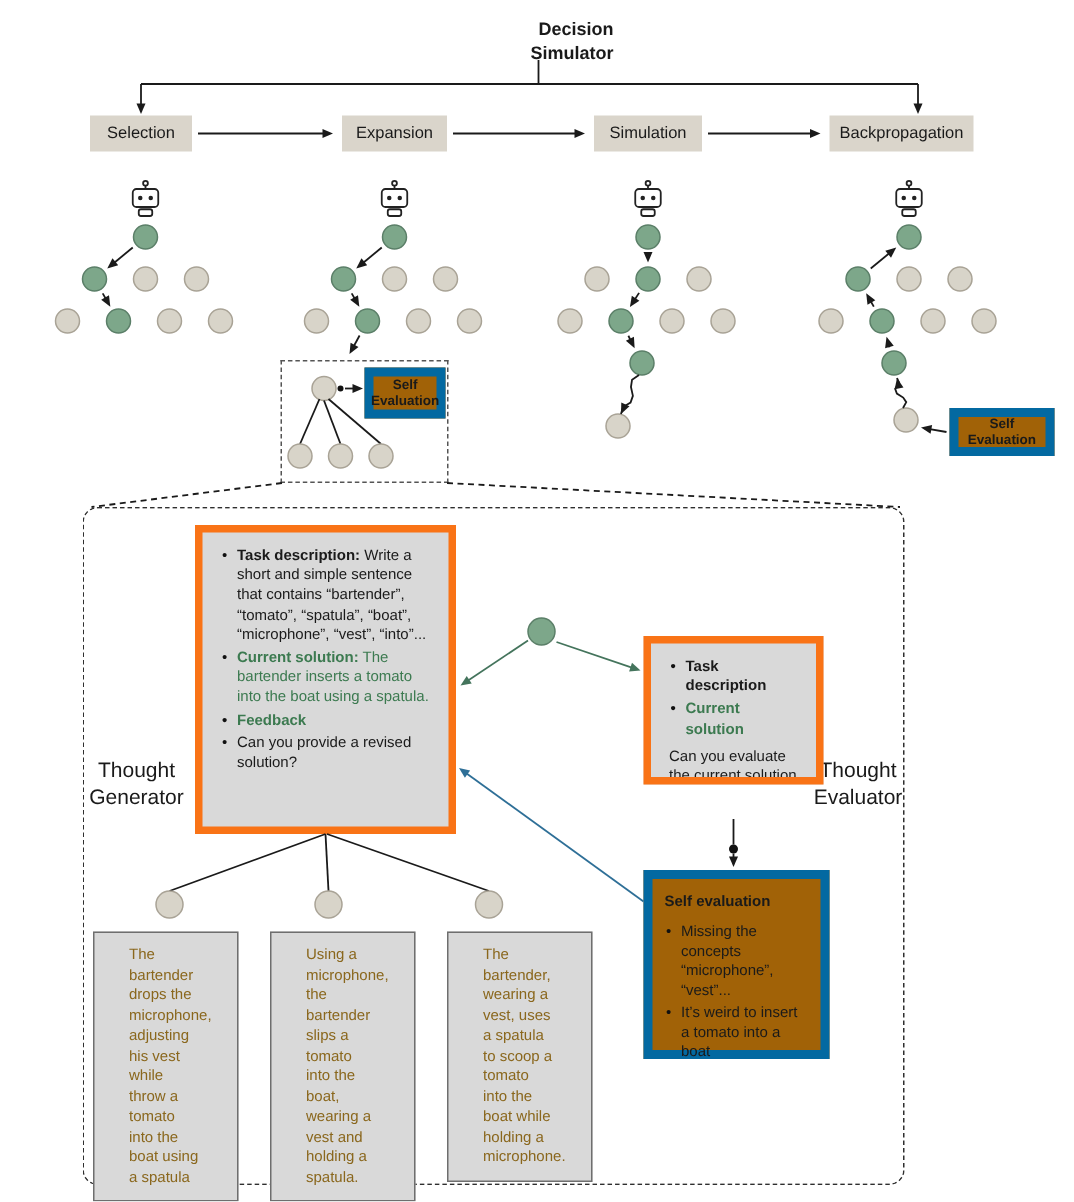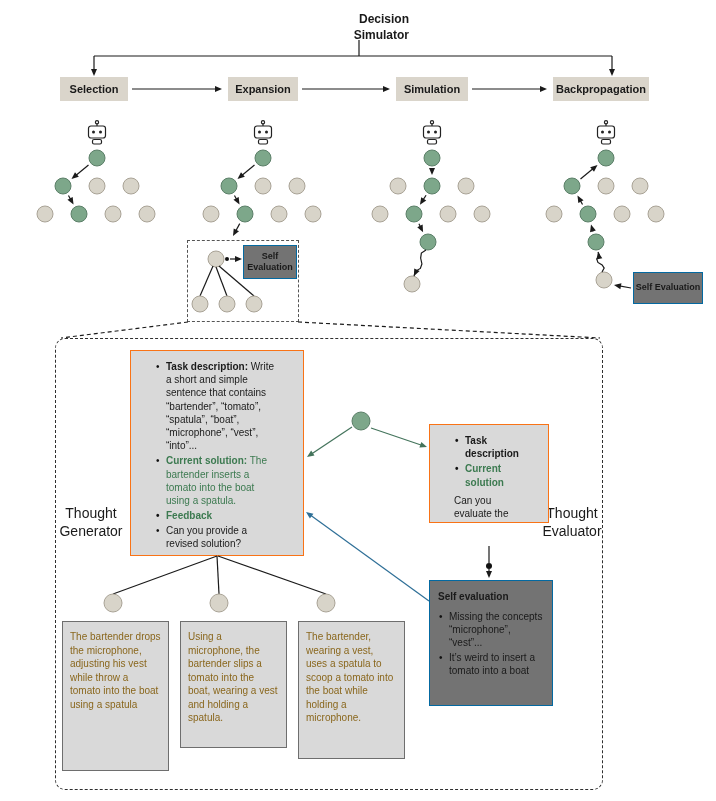--- a/index.html
+++ b/index.html
@@ -1,38 +1,38 @@
 <!DOCTYPE html>
 <html><head>
 <meta charset="utf-8">
 <style>
   *{margin:0;padding:0;box-sizing:border-box}
   html,body{background:#fff}
   body{width:716px;height:801px;font-family:"Liberation Sans",sans-serif;color:#1a1a1a;position:relative}
   .canvas{position:absolute;left:0;top:0;width:716px;height:801px;overflow:hidden;background:#fff}
   #overlay{position:absolute;left:0;top:0;z-index:10;pointer-events:none}
   .title{position:absolute;left:309px;top:12px;width:100px;text-align:right;font-weight:bold;font-size:12px;line-height:1.3}
-  .stage{position:absolute;top:77px;height:24px;background:#dad5cb;font-weight:bold;font-size:11px;display:flex;align-items:center;justify-content:center}
+  .stage{position:absolute;top:77px;height:24px;background:#dad5cb;font-weight:normal;font-size:11px;display:flex;align-items:center;justify-content:center}
   .tree{position:absolute;top:118px;width:160px;height:182px}
   .tree svg{position:absolute;left:0;top:0}
   .inset-rect{position:absolute;left:187px;top:240px;width:112px;height:82px;border:1px dashed #555;z-index:2}
-  .blue-box{position:absolute;background:#737373;border:1px solid #0369a1;z-index:3}
+  .blue-box{position:absolute;background:#a16207;border:6px solid #0369a1;z-index:3}
   .blue-box.small{display:flex;align-items:center;justify-content:center;text-align:center;font-size:9px;font-weight:bold;line-height:1.25}
   .panel{position:absolute;left:55px;top:338px;width:548px;height:452px;border:1.5px dashed #2f2f2f;border-radius:10px;z-index:1}
   .side-label{position:absolute;text-align:center;font-weight:normal;font-size:14px;line-height:1.3;z-index:3}
-  .gray-box{position:absolute;background:#d9d9d9;border:1px solid #f97316;padding:9px 24px;font-size:10px;line-height:1.32;z-index:3;overflow:hidden}
+  .gray-box{position:absolute;background:#d9d9d9;border:5px solid #f97316;padding:9px 12px;font-size:10px;line-height:1.32;z-index:3;overflow:hidden}
   ul.bullets{list-style:none}
   ul.bullets li{padding-left:11px;position:relative;margin-bottom:2px}
   ul.bullets li::before{content:"\2022";position:absolute;left:1px;color:#111}
   .green{color:#3c7a50}
   .b{font-weight:bold}
   .blue-box.main{padding:9px 8px;font-size:10px;line-height:1.3}
   .blue-box.main .bb-title{font-weight:bold;margin-bottom:7px}
   .eval-q{margin-top:5px}
-  .cand{position:absolute;top:621px;width:107px;background:#d9d9d9;border:1px solid #6e6e6e;padding:8px 7px;font-size:10px;line-height:1.35;color:#8a671d;z-index:3}
+  .cand{position:absolute;top:621px;width:97px;background:#d9d9d9;border:1px solid #6e6e6e;padding:8px 23px;font-size:10px;line-height:1.35;color:#8a671d;z-index:3}
 </style>
 </head>
 <body>
 
 <div class="canvas">
 
   <div class="title">Decision Simulator</div>
 
   <div class="stage" style="left:60px;width:68px">Selection</div>
   <div class="stage" style="left:228px;width:70px">Expansion</div>

